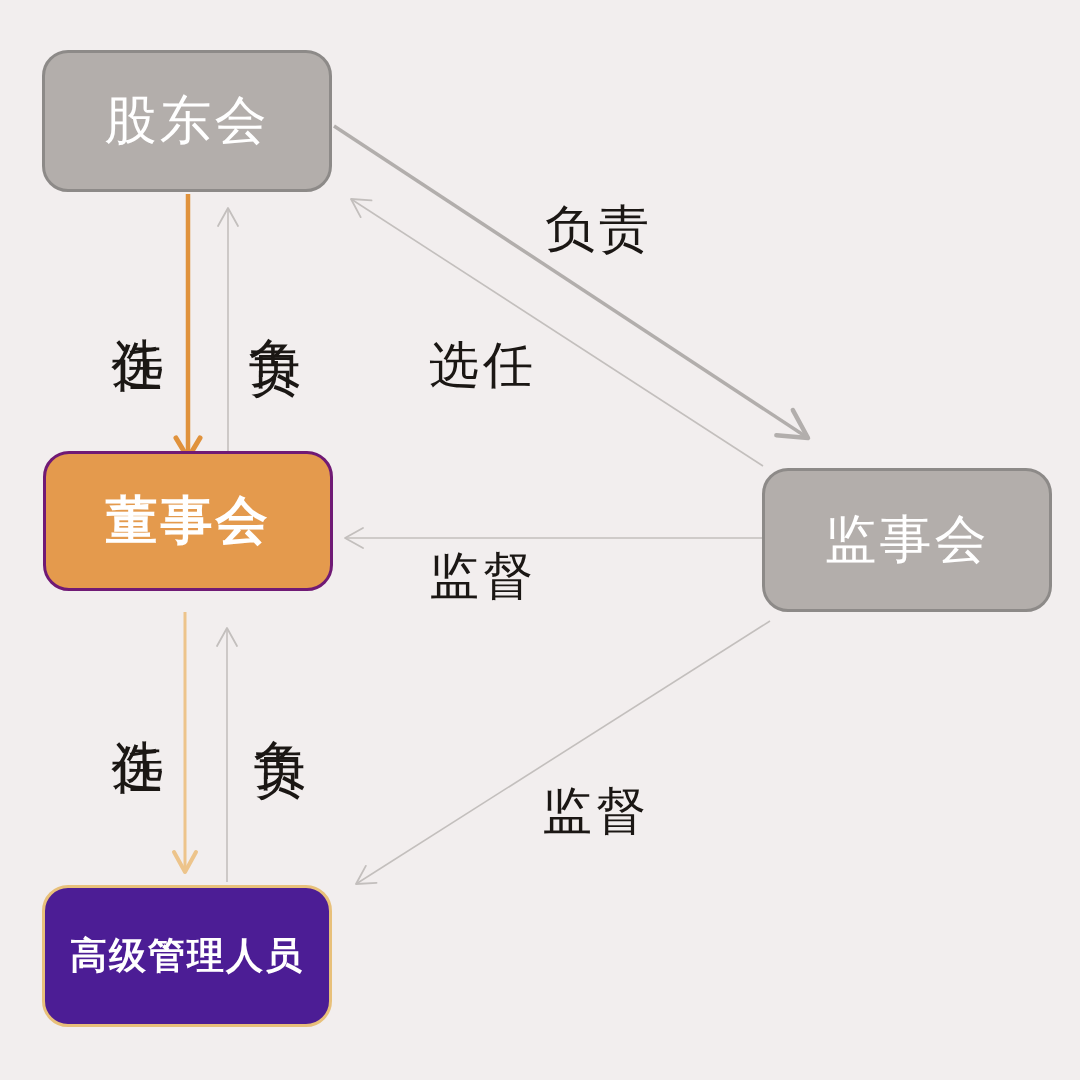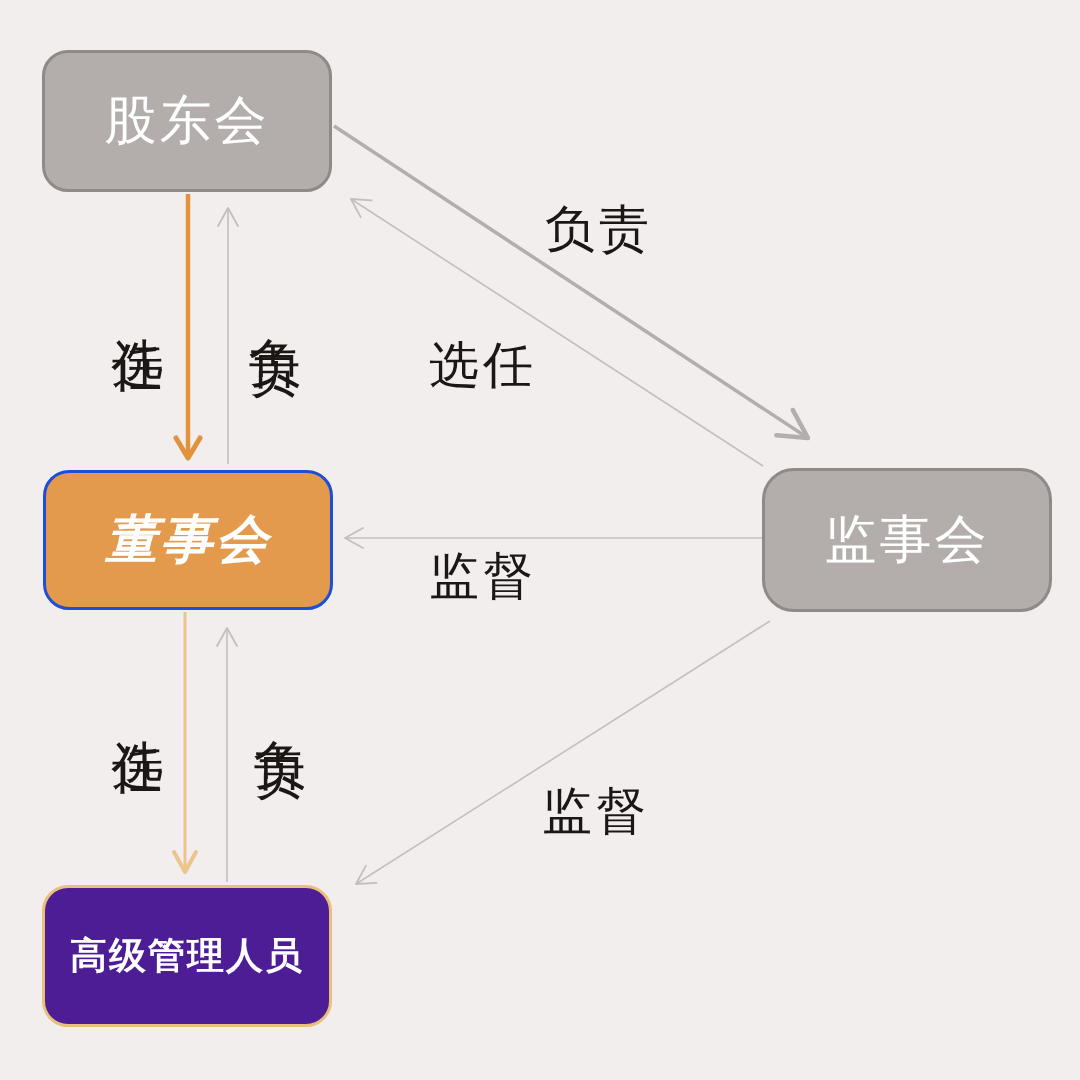--- a/index.html
+++ b/index.html
@@ -31,27 +31,26 @@
     align-items: center;
     justify-content: center;
     z-index: 2;
   }
   .node-gray {
     background: #b3aeab;
     border: 3px solid #8d8a88;
     color: #ffffff;
   }
   #node-shareholders { left: 42px; top: 50px; width: 290px; height: 142px; }
-  #node-supervisors  { left: 762px; top: 468px; width: 290px; height: 144px; border-radius: 32px; }
+  #node-supervisors  { left: 762px; top: 468px; width: 290px; height: 144px; }
   #node-board {
-    left: 43px; top: 470px; width: 290px; height: 140px;
+    left: 43px; top: 451px; width: 290px; height: 140px;
     background: #e49a4d;
-    border: 3px solid #1d4ed8;
+    border: 3px solid #701a75;
     color: #ffffff;
-    font-style: italic;
   }
   #node-senior {
     left: 42px; top: 885px; width: 290px; height: 142px;
     background: #4c1d95;
     border: 3px solid #e8c07a;
     color: #ffffff;
   }
   .node-label {
     font-size: 52px;
     letter-spacing: 3px;

